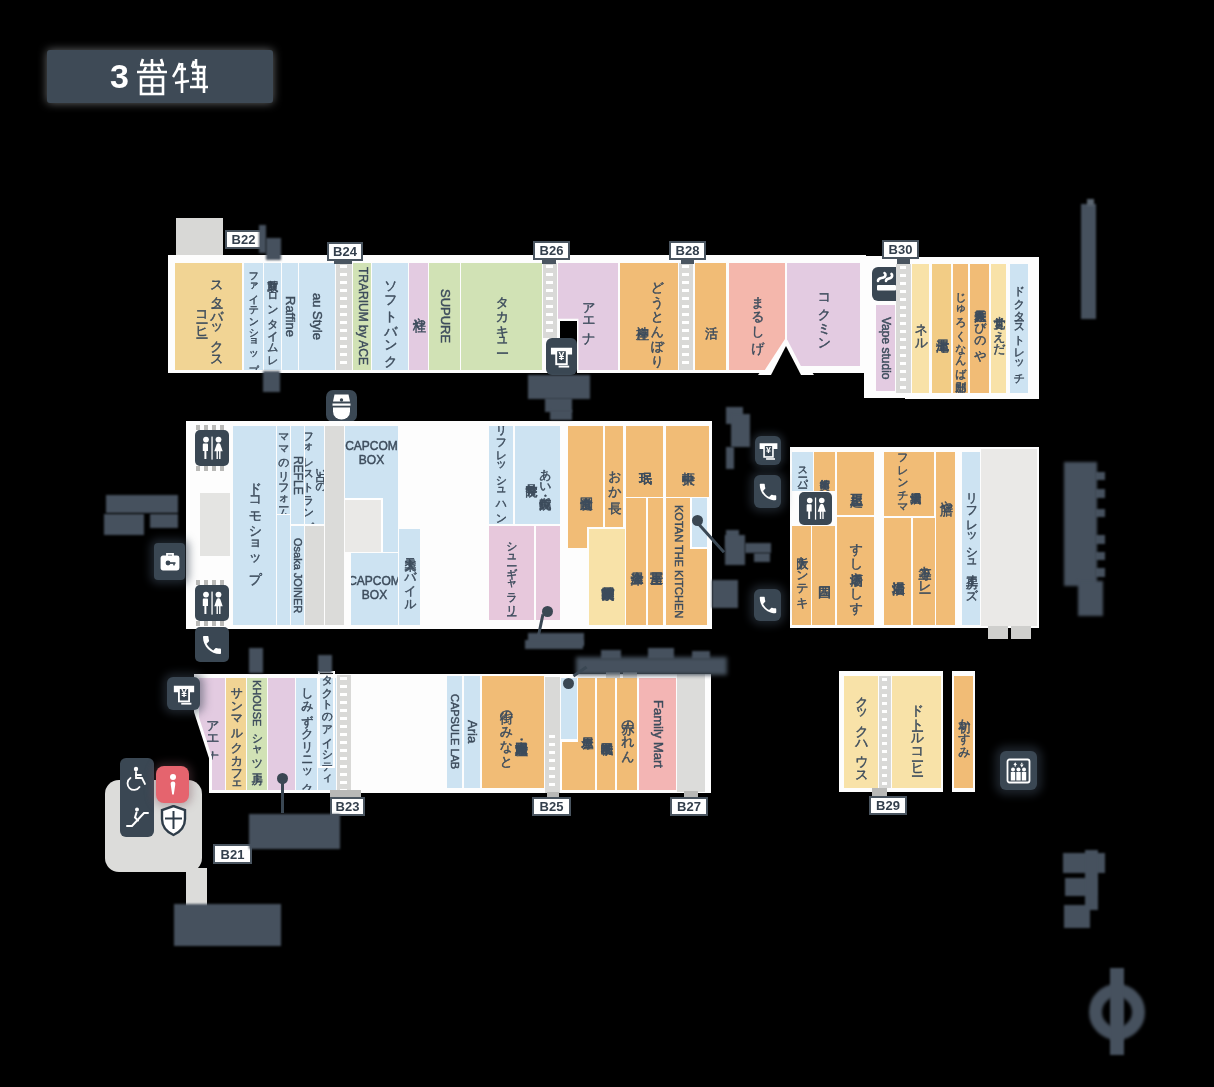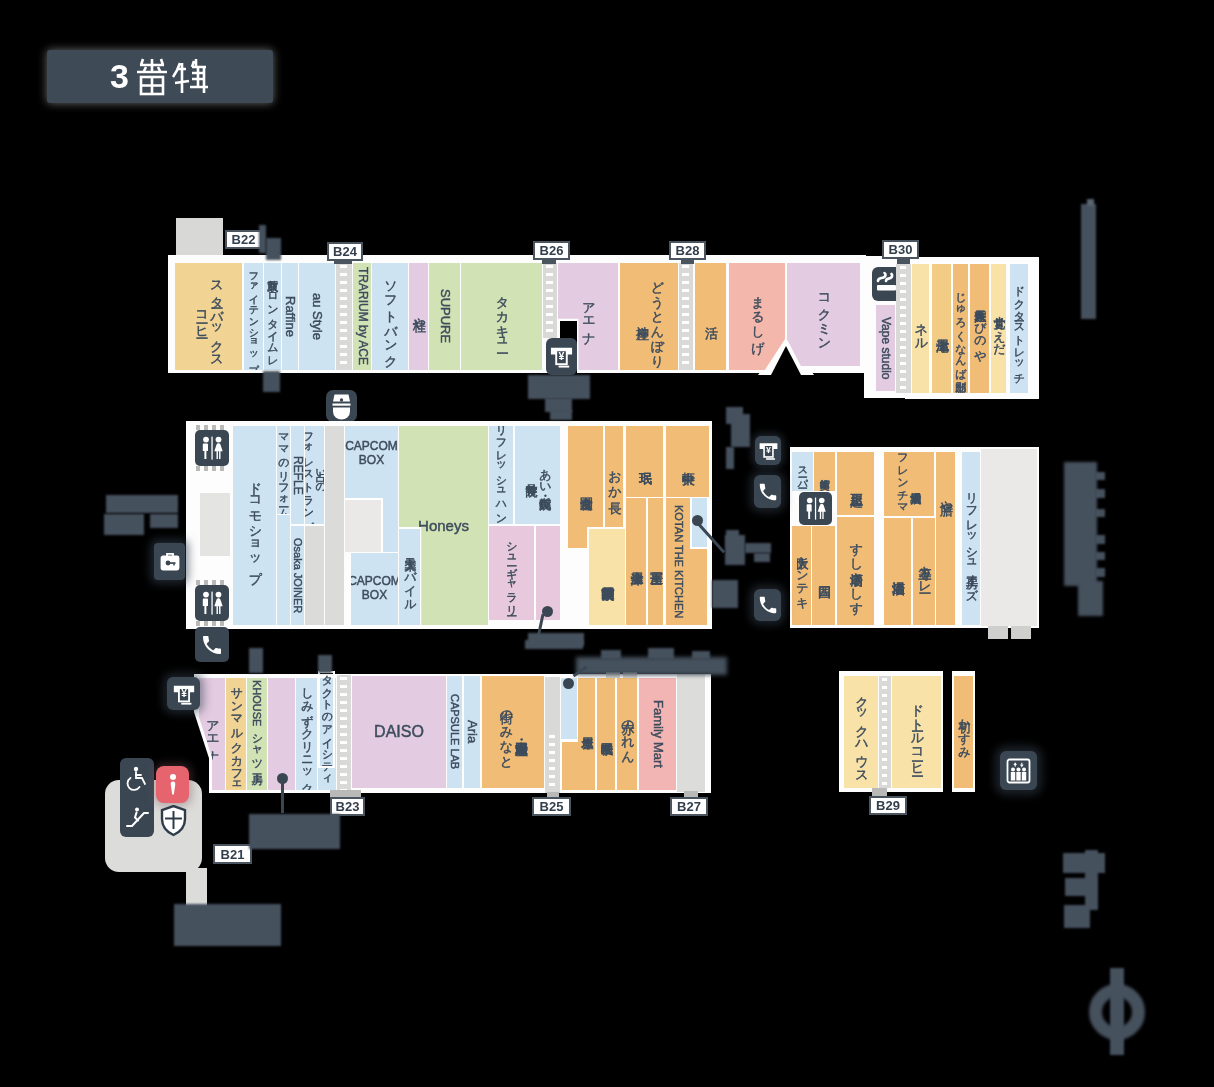--- a/index.html
+++ b/index.html
@@ -233,21 +233,20 @@
 <div class="abs cor" style="left:305px;top:526px;width:19px;height:99px;"></div>
 
 <div class="cell blue" style="left:345px;top:426px;width:53px;height:126px;align-items:flex-start;padding-top:14px;box-sizing:border-box;font-size:12px;">CAPCOM<br>BOX</div>
 
 <div class="abs" style="left:345px;top:498px;width:38px;height:54px;background:#eae9e7;border-top:2px solid #fff;border-right:2px solid #fff;box-sizing:border-box;"></div>
 
 <div class="cell blue" style="left:351px;top:553px;width:47px;height:72px;font-size:12px;">CAPCOM<br>BOX</div>
 
 <div class="cell v blue" style="left:399px;top:527px;width:23px;height:98px;font-size:12px;border-top:2px solid #fdfdfd;border-right:2px solid #fdfdfd;box-sizing:border-box;">楽天モバイル</div>
 
-<div class="cell grn" style="left:399px;top:426px;width:89px;height:199px;font-size:15px;clip-path:polygon(0 0,100% 0,100% 100%,25% 100%,25% 50.7%,0 50.7%);">Honeys</div>
 
 <div class="cell v blue" style="left:489px;top:426px;width:24px;height:98px;font-size:11px;">リフレッシュハンズ</div>
 
 <div class="cell v blue" style="left:515px;top:426px;width:45px;height:98px;font-size:12px;">あい鍼灸院・<br>整骨院</div>
 
 <div class="cell v pnk" style="left:489px;top:526px;width:45px;height:94px;font-size:11px;">シューギャラリー</div>
 
 <div class="cell pnk" style="left:536px;top:526px;width:24px;height:94px;"></div>
 
 <div class="cell v org" style="left:568px;top:426px;width:35px;height:122px;">食道園</div>
@@ -359,21 +358,20 @@
 <div class="cell v blue" style="left:296px;top:678px;width:21px;height:112px;font-size:12px;">しみずクリニック</div>
 
 <div class="cell v blue" style="left:318px;top:678px;width:18px;height:112px;font-size:11px;overflow:visible;">
       <span style="margin-top:-21px;">タクトのアイシティ</span>
     </div>
 
 <div class="stair" style="left:337px;top:675px;width:14px;height:118px;">
       <div class="tread"></div>
     </div>
 
-<div class="cell lav" style="left:352px;top:676px;width:94px;height:112px;font-size:16px;">DAISO</div>
 
 <div class="cell v blue" style="left:447px;top:676px;width:15px;height:112px;font-size:11px;">CAPSULE LAB</div>
 
 <div class="cell v blue" style="left:464px;top:676px;width:16px;height:112px;">Aria</div>
 
 <div class="cell v org" style="left:482px;top:676px;width:62px;height:112px;">大起水産回寿司・<br>街のみなと</div>
 
 <div class="stair" style="left:545px;top:677px;width:15px;height:116px;">
       <div class="tread" style="top:50%;"></div>
     </div>

